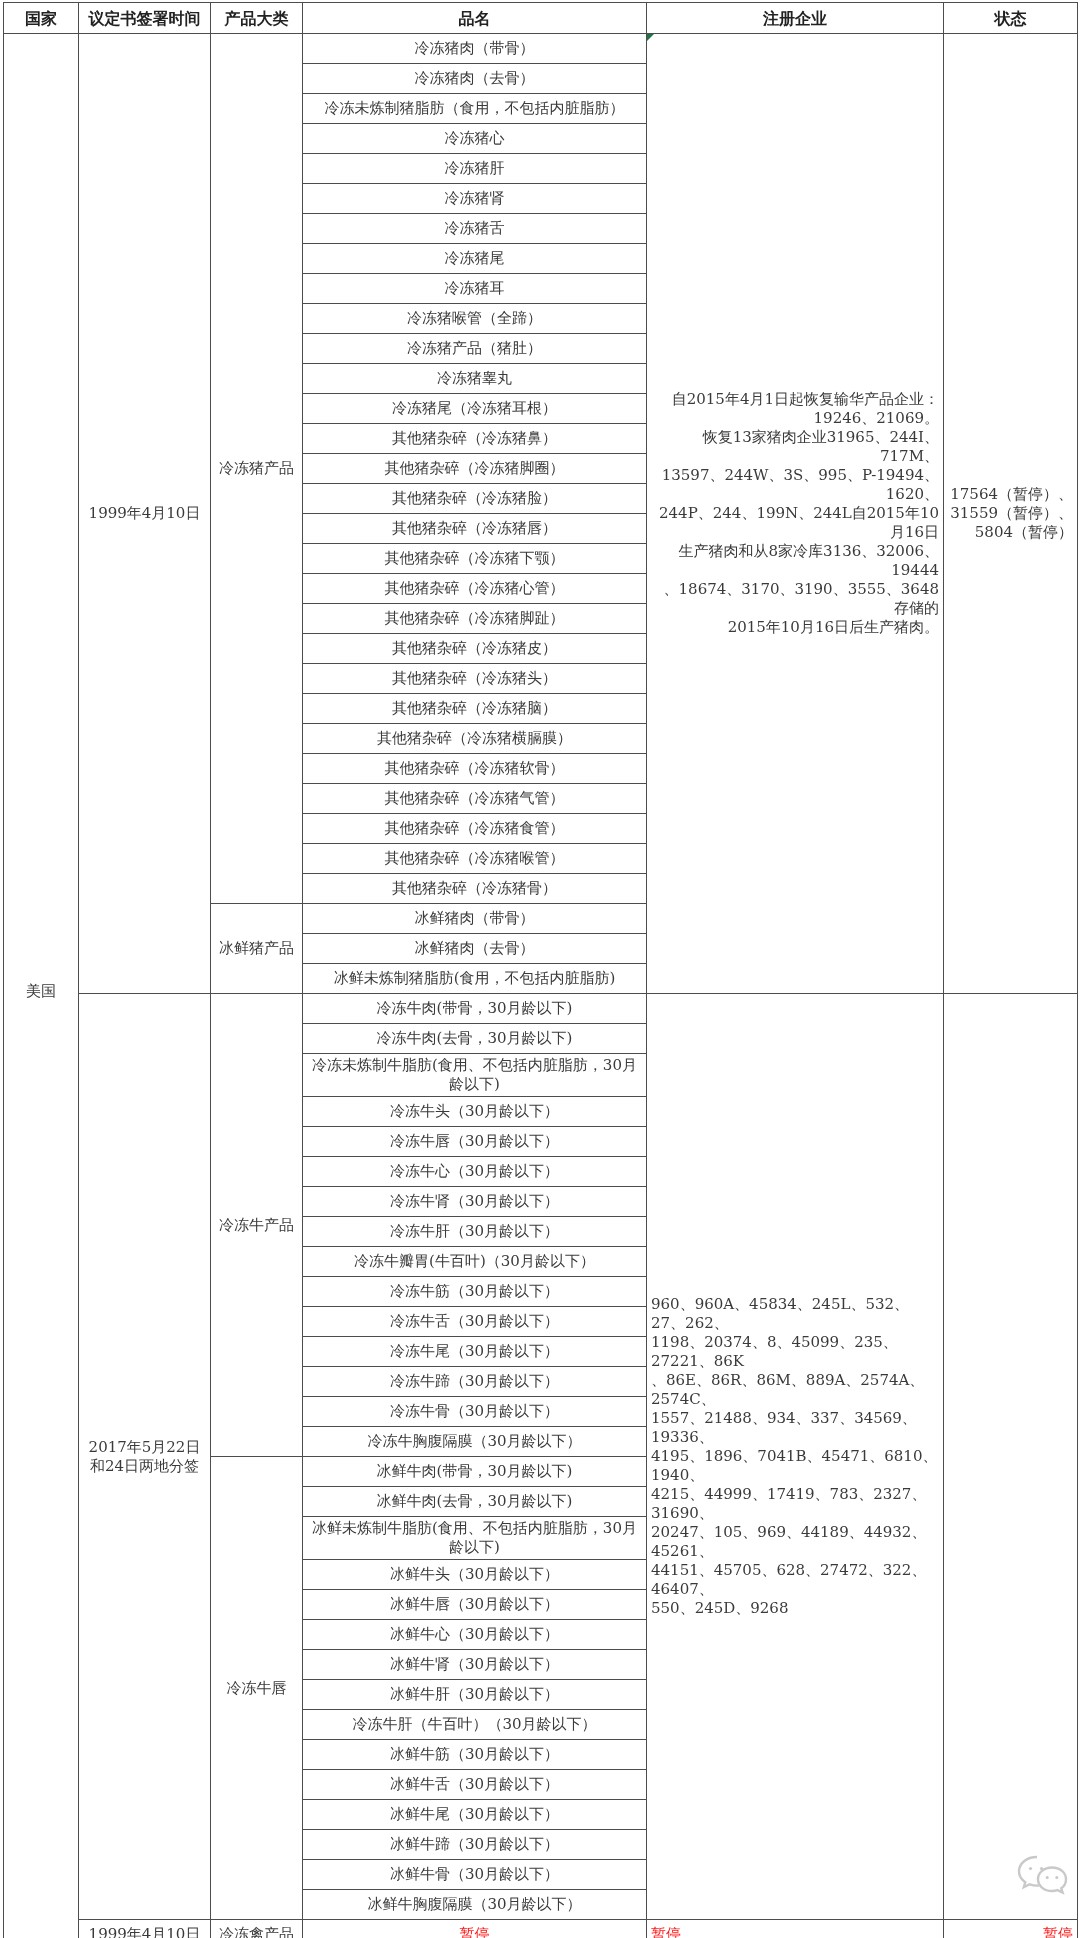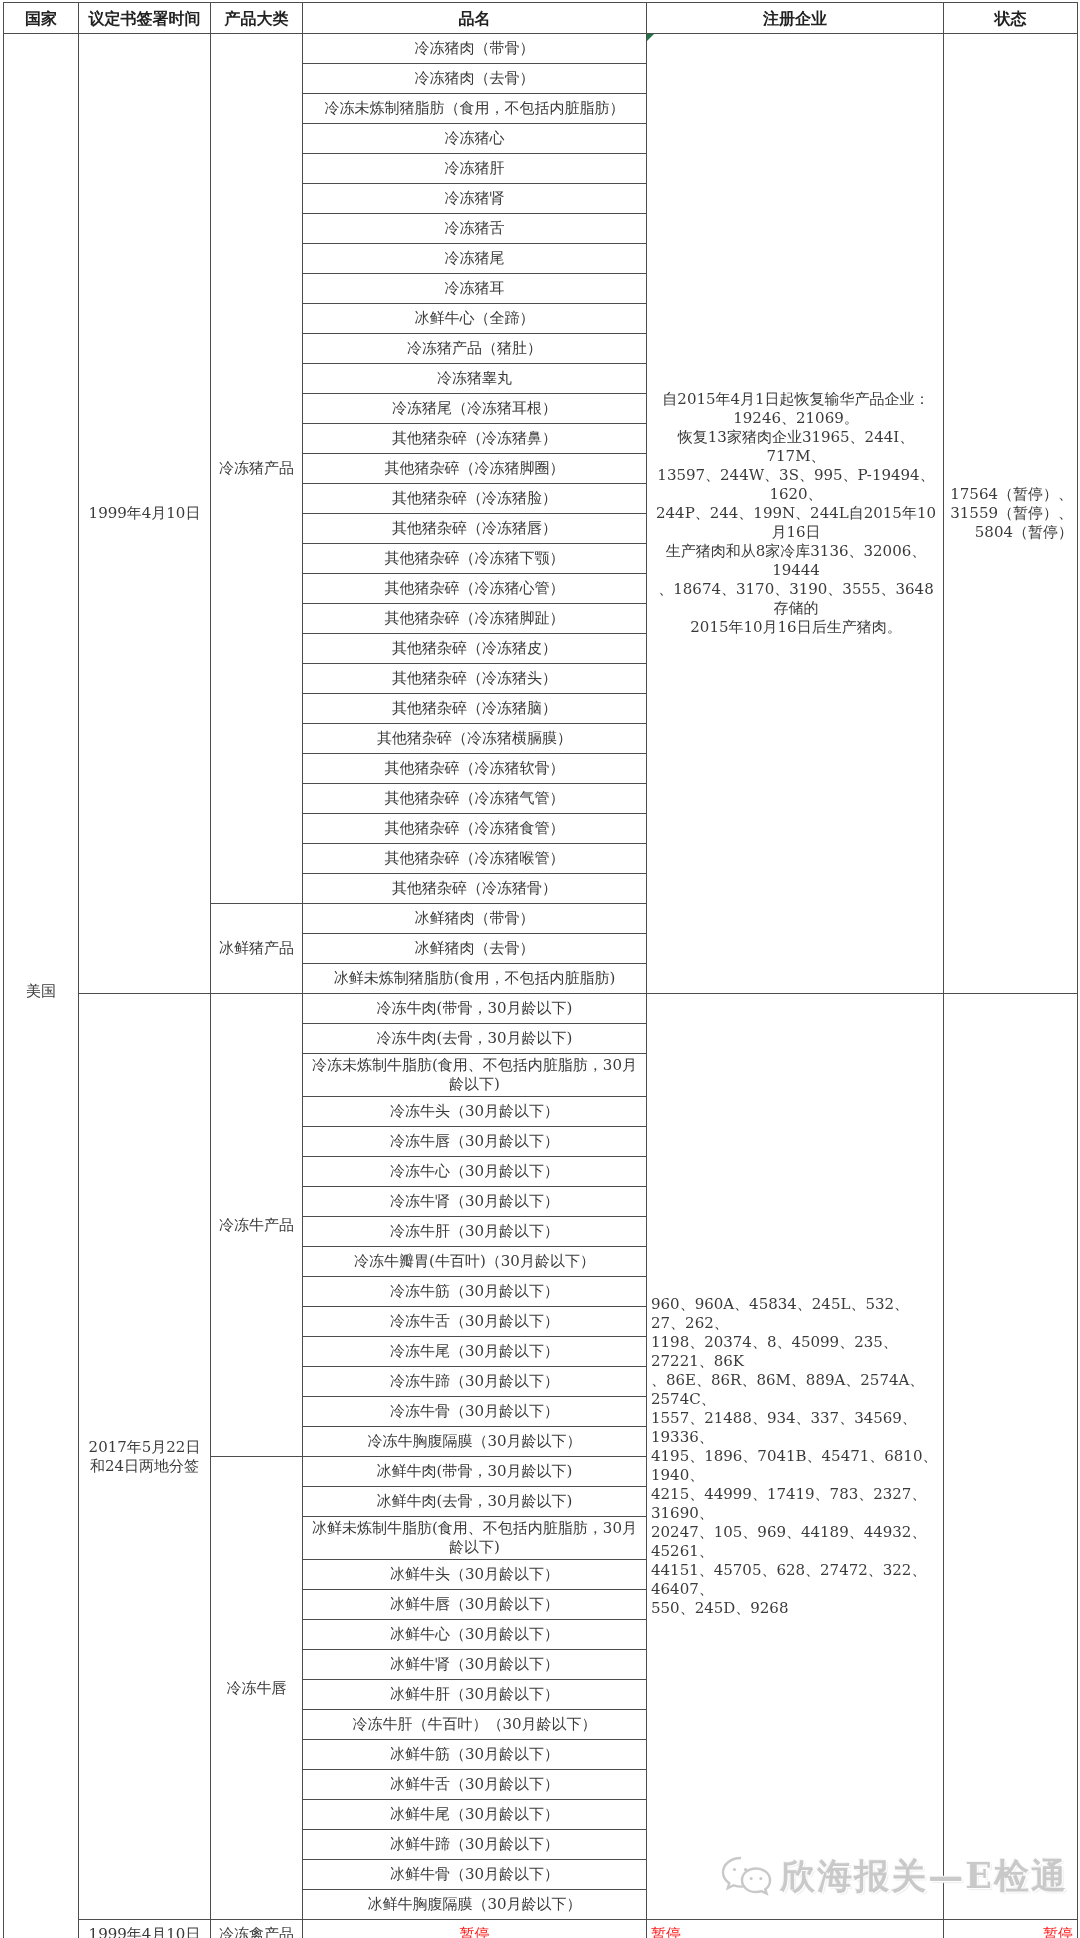--- a/index.html
+++ b/index.html
@@ -27,21 +27,21 @@
     font-size:15px;
     line-height:19px;
     overflow:hidden;
   }
   .doc thead th{
     font-weight:bold;font-size:16px;height:26px;color:#222;margin-top:16px;
   }
   .doc tbody tr{height:30px;}
   td.enterprise{position:relative;}
   td.enterprise .txt{white-space:pre-line;display:block;}
-  td.enterprise.left .txt{text-align:center;padding-left:2px;}
+  td.enterprise.left .txt{text-align:right;padding-left:2px;}
   td.enterprise.center .txt{text-align:left;}
   td.status-cell .txt{white-space:pre-line;display:block;text-align:right;}
   .red{color:var(--red);}
   .tri{
     position:absolute;top:0;left:0;width:0;height:0;
     border-top:7px solid var(--marker);
     border-right:7px solid transparent;
   }
   .watermark{
     position:absolute;top:1853px;right:12px;
@@ -116,21 +116,21 @@
       <tr>
         <td>冷冻猪舌</td>
       </tr>
       <tr>
         <td>冷冻猪尾</td>
       </tr>
       <tr>
         <td>冷冻猪耳</td>
       </tr>
       <tr>
-        <td>冰鲜牛心（全蹄）</td>
+        <td>冷冻猪喉管（全蹄）</td>
       </tr>
       <tr>
         <td>冷冻猪产品（猪肚）</td>
       </tr>
       <tr>
         <td>冷冻猪睾丸</td>
       </tr>
       <tr>
         <td>冷冻猪尾（冷冻猪耳根）</td>
       </tr>
@@ -315,14 +315,13 @@
 
 <div class="watermark">
   <svg width="52" height="46" viewBox="0 0 52 46" fill="none" stroke="#c9c9c9" stroke-width="2.4">
     <path d="M21 4 C10.5 4 3 10.5 3 18.3 C3 22.8 5.5 26.6 9.3 29.2 L7.8 34.2 L13.6 31.3 C15.8 32 18.2 32.6 21 32.6 C21.6 32.6 22.2 32.6 22.8 32.5"></path>
     <circle cx="14.5" cy="15.5" r="1.6" fill="#c9c9c9" stroke="none"></circle>
     <circle cx="25.5" cy="15.5" r="1.6" fill="#c9c9c9" stroke="none"></circle>
     <path d="M36 14.5 C28 14.5 22 19.8 22 26.2 C22 32.7 28 38 36 38 C37.9 38 39.7 37.7 41.4 37.1 L46.6 39.6 L45.3 35.3 C48.4 33.1 50 29.8 50 26.2 C50 19.8 44 14.5 36 14.5 Z"></path>
     <circle cx="31.2" cy="24.6" r="1.5" fill="#c9c9c9" stroke="none"></circle>
     <circle cx="40.8" cy="24.6" r="1.5" fill="#c9c9c9" stroke="none"></circle>
   </svg>
-  <span>欣海报关—E检通</span>
 </div>
 
 </body></html>

